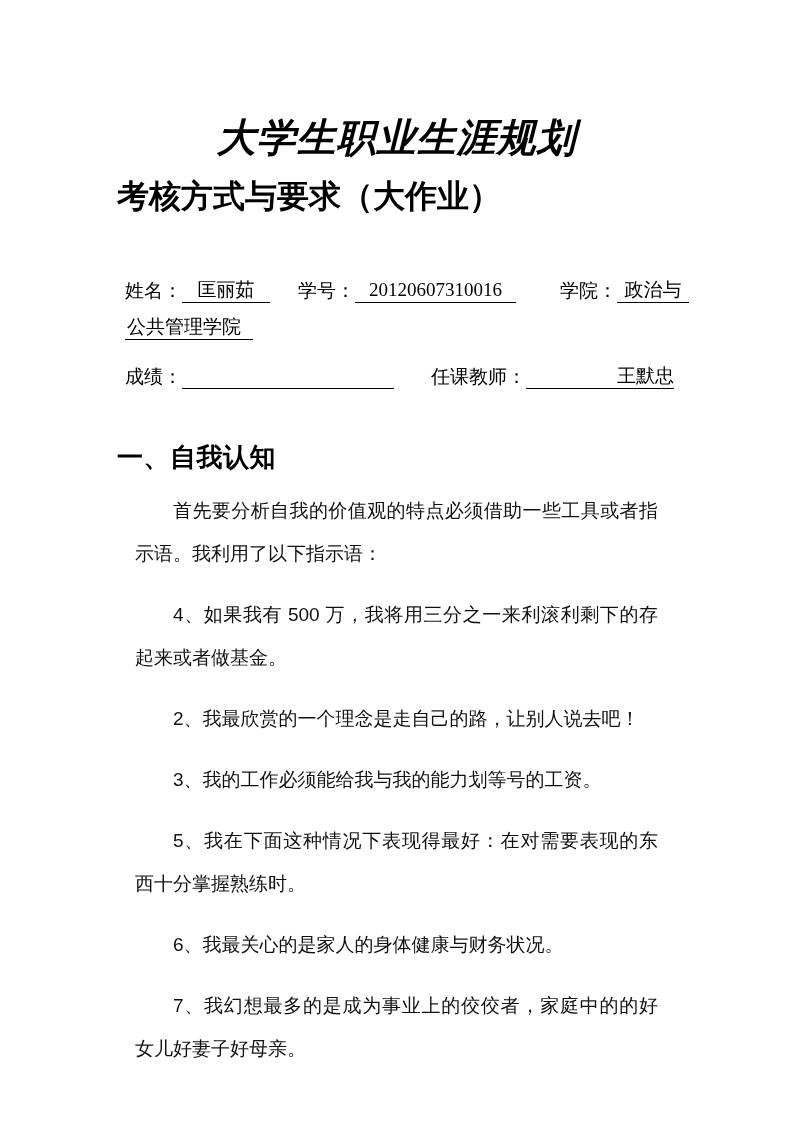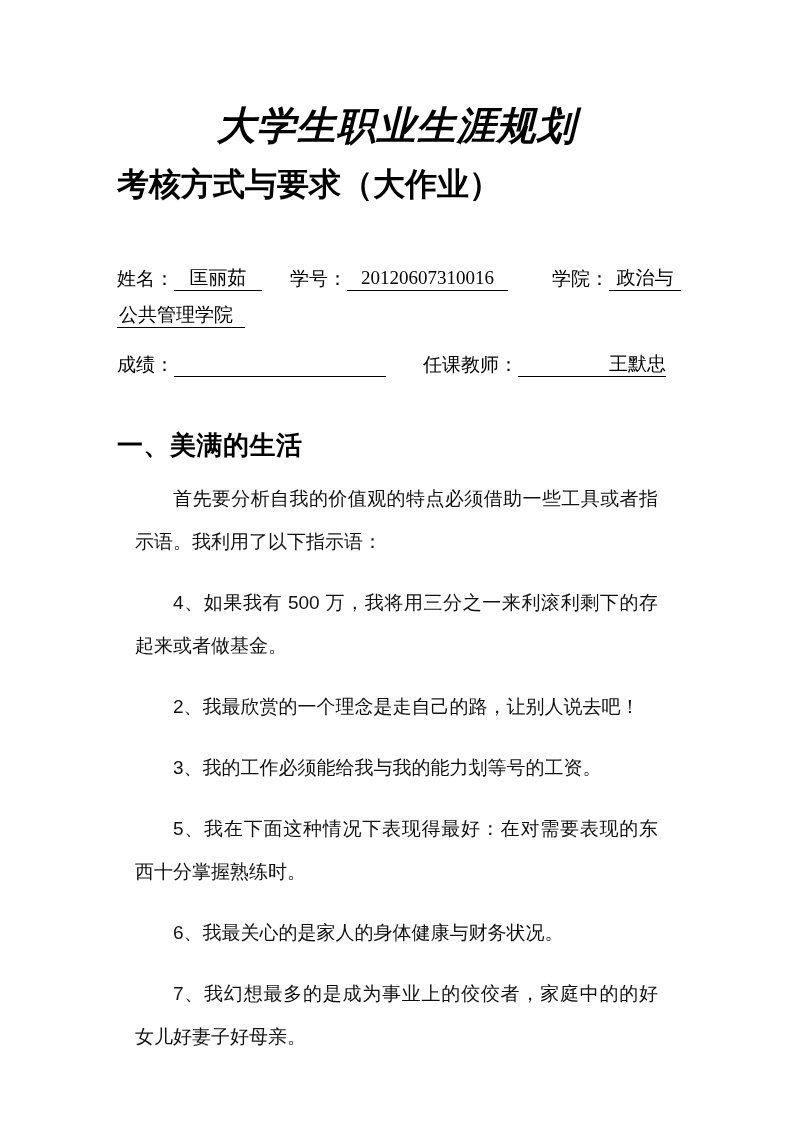--- a/index.html
+++ b/index.html
@@ -10,21 +10,21 @@
   .page {
     position: relative;
     width: 793px;
     height: 1122px;
     margin: 0 auto;
     background: #ffffff;
     color: #000000;
     font-family: "Liberation Sans", "DejaVu Sans", sans-serif;
     overflow: hidden;
     box-sizing: border-box;
-    padding: 4px 117px;
+    padding: 16px 117px;
   }
   
   .doc-title {
     margin-top: 98px;
     text-align: center;
     font-family: "DejaVu Serif", "Liberation Serif", serif;
     font-style: italic;
     font-weight: bold;
     font-size: 39px;
     line-height: 1.2;
@@ -42,20 +42,21 @@
   
   .info {
     margin-top: 62px;
     font-family: "Liberation Serif", "DejaVu Serif", serif;
     font-size: 19px;
     color: #000000;
   }
   .info-line {
     white-space: nowrap;
     line-height: 24px;
+    margin-left: 8px;
   }
   .info-line-2 { margin-top: 11px; }
   .info-line-3 { margin-top: 23px; }
   .ul {
     display: inline-block;
     border-bottom: 1.6px solid #000000;
     text-align: center;
     vertical-align: bottom;
     height: 26px;
     line-height: 26px;
@@ -100,21 +101,21 @@
       <span>姓名：</span><span class="ul ul-name">匡丽茹</span><span>学号：</span><span class="ul ul-id">20120607310016</span><span>学院：</span><span class="ul ul-college">政治与</span>
     </div>
     <div class="info-line info-line-2">
       <span class="ul ul-college2">公共管理学院</span>
     </div>
     <div class="info-line info-line-3">
       <span>成绩：</span><span class="ul ul-score"></span><span>任课教师：</span><span class="ul ul-teacher">王默忠</span>
     </div>
   </div>
 
-  <div class="section-heading">一、美满的生活</div>
+  <div class="section-heading">一、自我认知</div>
 
   <div class="body-text">
     <p>首先要分析自我的价值观的特点必须借助一些工具或者指示语。我利用了以下指示语：</p>
     <p>4、如果我有 500 万，我将用三分之一来利滚利剩下的存起来或者做基金。</p>
     <p>2、我最欣赏的一个理念是走自己的路，让别人说去吧！</p>
     <p>3、我的工作必须能给我与我的能力划等号的工资。</p>
     <p>5、我在下面这种情况下表现得最好：在对需要表现的东西十分掌握熟练时。</p>
     <p>6、我最关心的是家人的身体健康与财务状况。</p>
     <p>7、我幻想最多的是成为事业上的佼佼者，家庭中的的好女儿好妻子好母亲。</p>
   </div>

